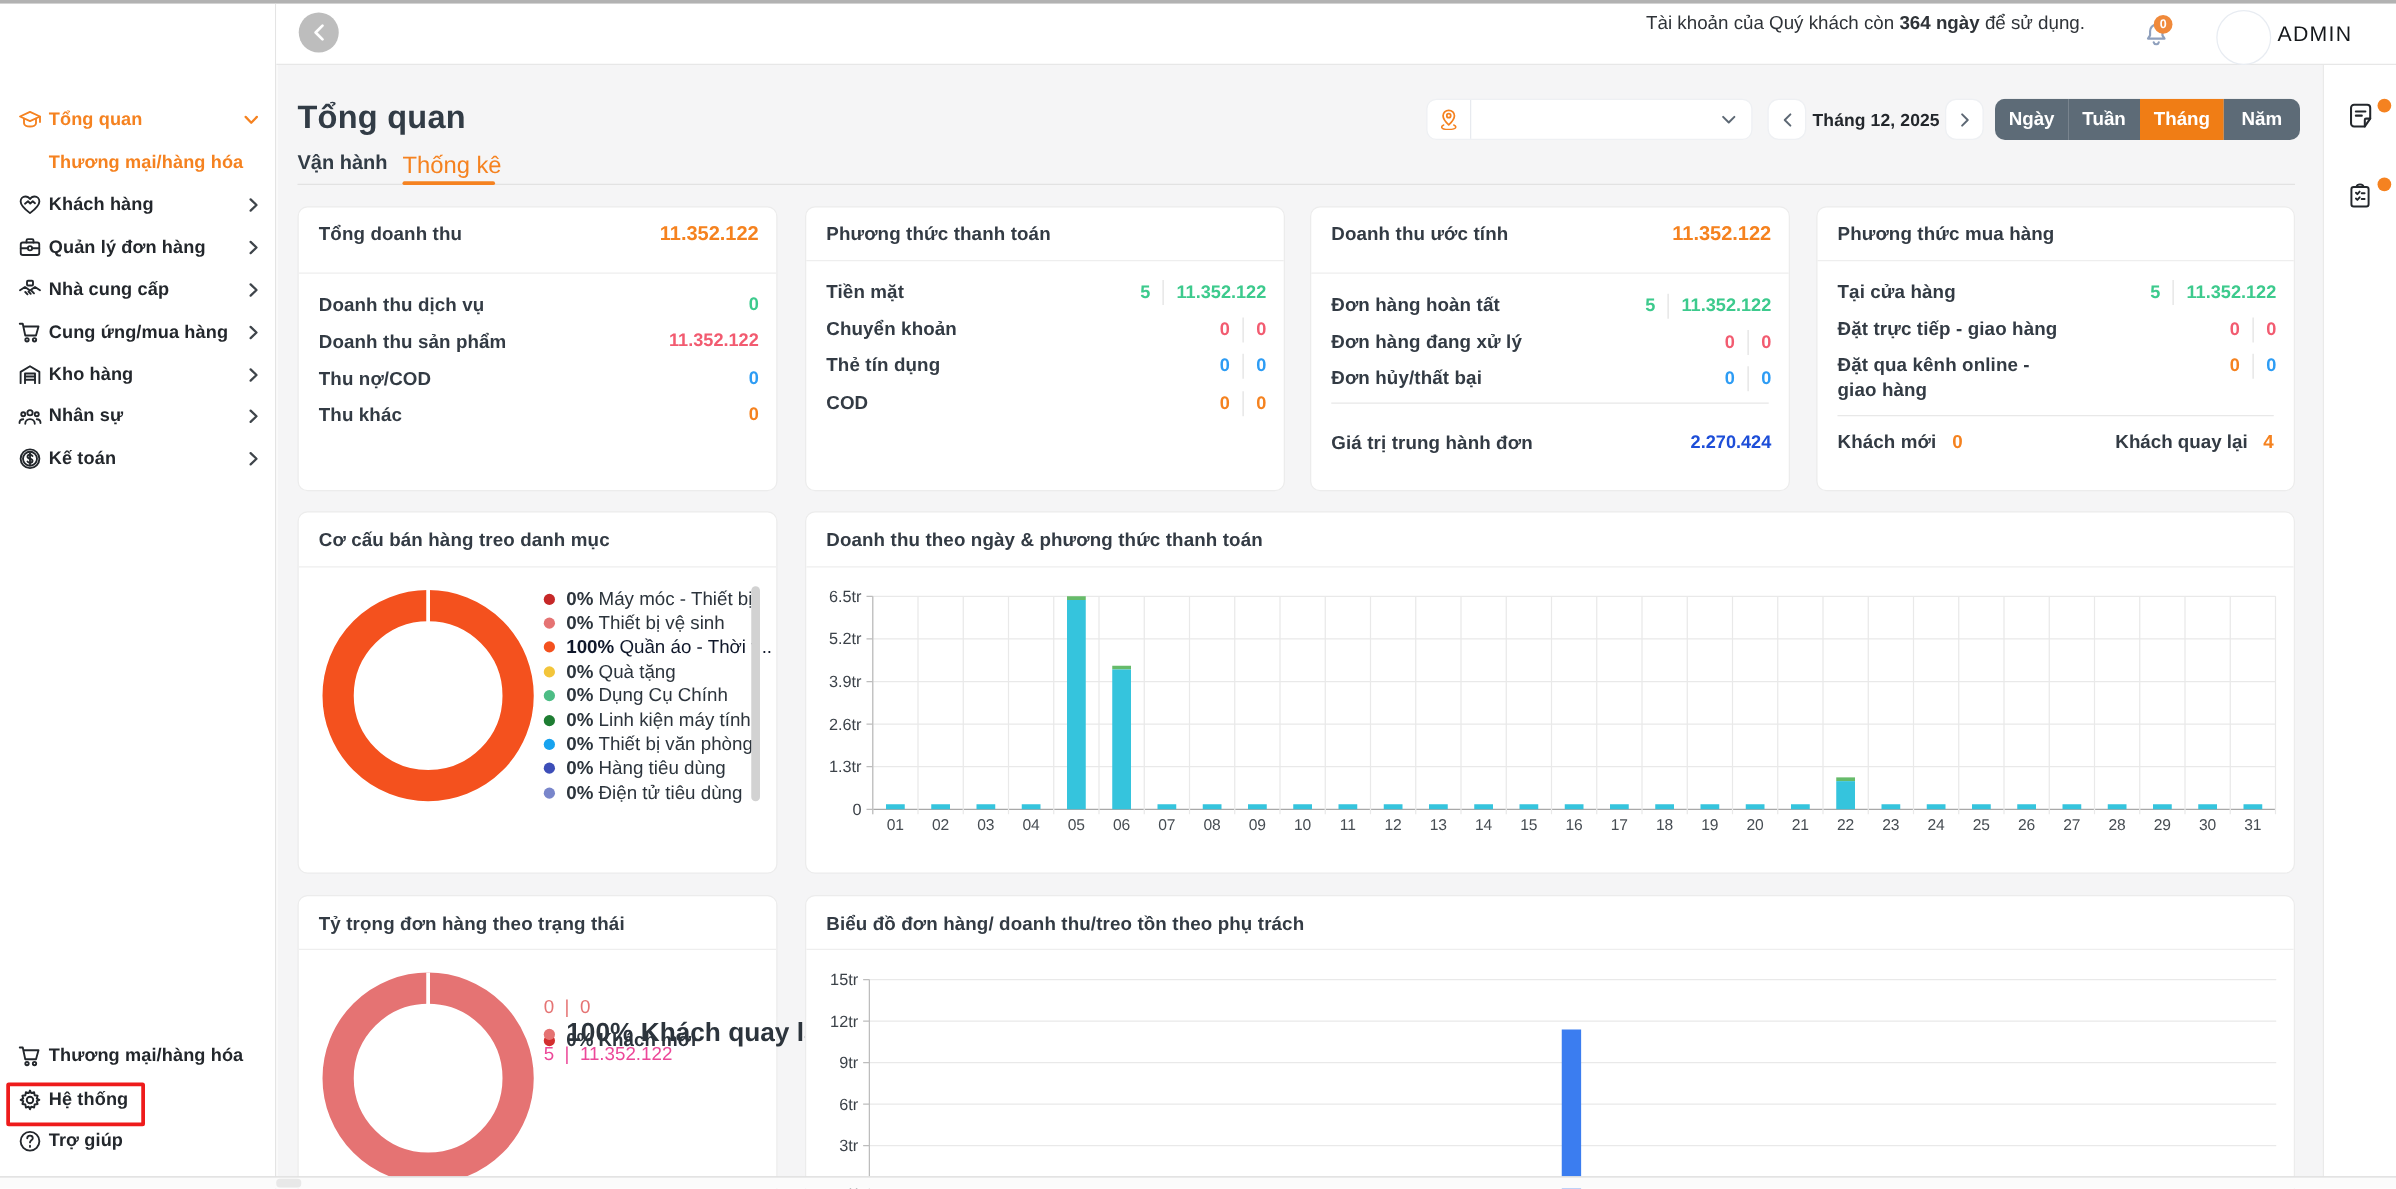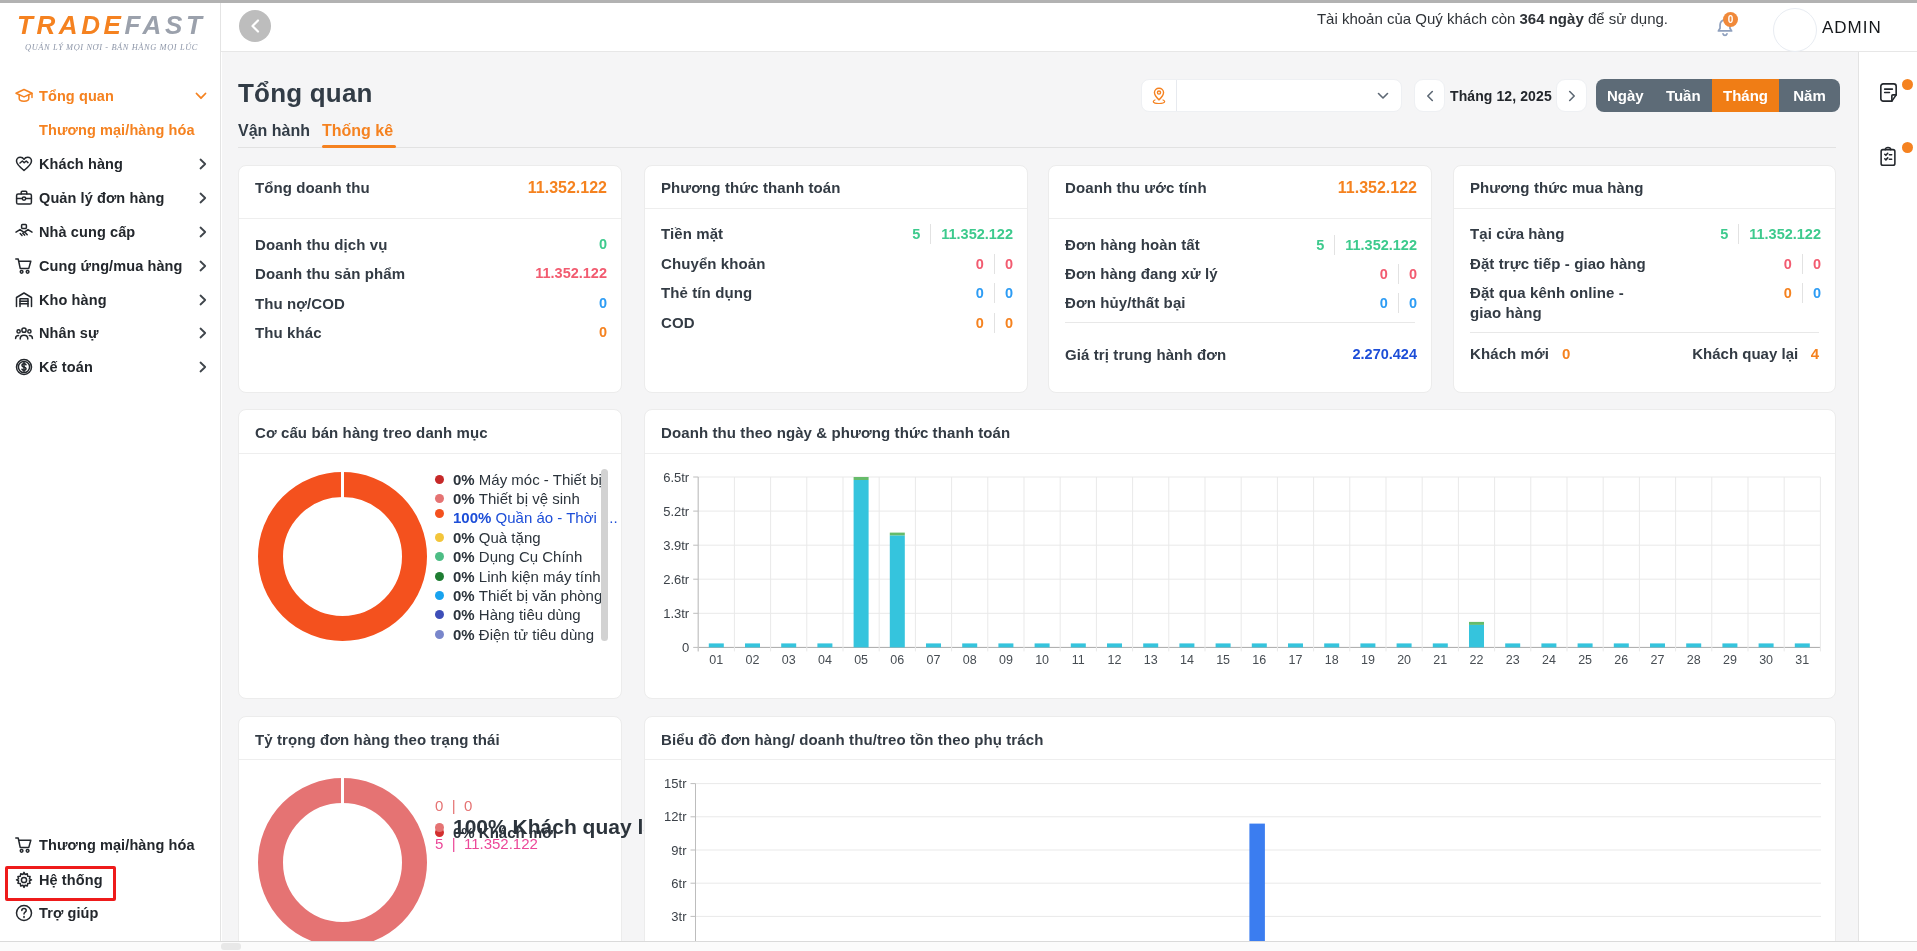--- a/index.html
+++ b/index.html
@@ -12,24 +12,20 @@
 .vals { position:absolute; right:14px; display:flex; align-items:center; justify-content:flex-end; gap:10px; font-size:14.5px; font-weight:bold; }
 .vsep { width:1px; height:20px; background:#e2e2e2; }
 .menu-item { position:absolute; left:0; width:220px; height:30px; display:flex; align-items:center; }
 .menu-item .mico { width:20px; height:20px; margin-left:14px; flex:none; }
 .menu-item .mtxt { margin-left:5px; font-size:14.5px; font-weight:bold; color:#23272c; letter-spacing:.1px; }
 .menu-item .mchev { position:absolute; right:13px; }
 </style></head>
 <body>
 <div class="abs" style="left:0;top:0;width:1917px;height:3px;background:#b2b2b2;"></div>
 <div class="abs" style="left:0;top:3px;width:221px;height:948px;background:#fff;border-right:1px solid #e4e4e4;">
-<div class="abs" style="left:17px;top:7px;width:200px;">
- <div style="font-size:26px;font-weight:bold;font-style:italic;letter-spacing:3.6px;white-space:nowrap;"><span style="color:#f58220;">TRADE</span><span style="color:#9ba1ac;">FAST</span></div>
- <div style="font-family:'Liberation Serif',serif;font-style:italic;font-size:8.4px;color:#8d96a8;letter-spacing:0.6px;margin-top:2px;margin-left:8px;white-space:nowrap;">QUẢN LÝ MỌI NƠI - BÁN HÀNG MỌI LÚC</div>
-</div>
 <div class="menu-item" style="top:78px;">
       <svg class="mico" viewBox="0 0 20 20">
         <g fill="none" stroke="#f58220" stroke-width="1.5" stroke-linecap="round" stroke-linejoin="round">
           <path d="M2 7.2 L10 3.5 L18 7.2 L10 10.9 Z"></path>
           <path d="M5.2 9 v3.6 c0 1.5 2.1 2.6 4.8 2.6 s4.8 -1.1 4.8 -2.6 V9"></path>
           <path d="M18 7.4 v4.2"></path>
         </g>
       </svg>
       <span class="mtxt" style="color:#f58220;">Tổng quan</span>
       <svg class="mchev" width="12" height="8" viewBox="0 0 12 8">
@@ -204,21 +200,21 @@
         <path d="M9 4.5 C9 3.1 10.3 2.2 12 2.2 s3 0.9 3 2.3"></path>
         <path d="M8.5 9.5 l1.2 1.2 2-2.2 M13.5 10 h2.5"></path>
         <path d="M8.5 14.5 l1.2 1.2 2-2.2 M13.5 15 h2.5"></path>
       </g>
     </svg>
 <div style="position:absolute;left:25px;top:-3px;width:11px;height:11px;border-radius:50%;background:#f58220;"></div>
 </div>
 <div class="abs" style="left:222px;top:52px;width:1636px;height:889px;background:#f5f5f6;"></div>
 <div class="abs" style="left:238px;top:78px;font-size:26px;font-weight:bold;color:#323c46;letter-spacing:.2px;">Tổng quan</div>
 <div class="abs" style="left:238px;top:122px;font-size:16px;font-weight:bold;color:#323c46;">Vận hành</div>
-<div class="abs" style="left:322px;top:122px;font-size:16px;font-weight:bold;color:#f58220;">Thống kê</div>
+<div class="abs" style="left:322px;top:122px;font-size:19px;font-weight:normal;color:#f58220;">Thống kê</div>
 <div class="abs" style="left:238px;top:147px;width:1598px;height:1px;background:#e2e2e2;"></div>
 <div class="abs" style="left:322px;top:145px;width:74px;height:3px;background:#f58220;border-radius:2px;"></div>
 <div class="abs" style="left:1141px;top:79px;width:261px;height:33px;background:#fff;border-radius:8px;border:1px solid #eef0f3;display:flex;align-items:center;">
 <div style="width:35px;display:flex;align-items:center;justify-content:center;border-right:1px solid #e7eaef;height:100%;flex:none;">
 <svg width="14" height="17" viewBox="0 0 16 19">
         <g fill="none" stroke="#f58220" stroke-width="1.6" stroke-linecap="round" stroke-linejoin="round">
           <path d="M8 1.2 c-2.9 0-5.2 2.2-5.2 5 c0 3.6 5.2 8.3 5.2 8.3 s5.2-4.7 5.2-8.3 C13.2 3.4 10.9 1.2 8 1.2 Z"></path>
           <circle cx="8" cy="6.1" r="1.8"></circle>
           <path d="M3.4 14.6 c-1.2 0.5-1.9 1.1-1.9 1.8 c0 1.3 2.9 2.3 6.5 2.3 s6.5-1 6.5-2.3 c0-0.7-0.7-1.3-1.9-1.8" stroke-width="1.4"></path>
         </g>
@@ -348,21 +344,21 @@
 <div class="lbl" style="top:179px;">Khách mới&nbsp;&nbsp;&nbsp;<span style="color:#f5821f;">0</span></div>
 <div class="abs" style="right:16px;top:179px;font-size:15px;font-weight:bold;color:#333b44;">Khách quay lại&nbsp;&nbsp;&nbsp;<span style="color:#f5821f;">4</span></div>
 </div>
 <div class="card" style="left:238px;top:409px;width:384px;height:290px;overflow:hidden;">
 <div class="ctitle" style="top:14px;">Cơ cấu bán hàng treo danh mục</div>
 <div class="csep" style="top:43px;"></div>
 <div class="abs" style="left:19px;top:62px;width:169px;height:169px;border-radius:50%;border:25px solid #f4511e;"></div>
 <div class="abs" style="left:102px;top:62px;width:3px;height:26px;background:#fff;"></div>
 <div class="abs" style="left:196px;top:60.0px;height:18px;display:flex;align-items:center;font-size:15px;color:#2c343c;white-space:nowrap;"><span style="width:9px;height:9px;border-radius:50%;background:#c62828;margin-right:9px;flex:none;"></span><b>0%</b>&nbsp;Máy móc - Thiết bị</div>
     <div class="abs" style="left:196px;top:79.4px;height:18px;display:flex;align-items:center;font-size:15px;color:#2c343c;white-space:nowrap;"><span style="width:9px;height:9px;border-radius:50%;background:#e57373;margin-right:9px;flex:none;"></span><b>0%</b>&nbsp;Thiết bị vệ sinh</div>
-    <div class="abs" style="left:196px;top:98.8px;height:18px;display:flex;font-size:15px;color:#1d4ed8;white-space:nowrap;"><span style="width:9px;height:9px;border-radius:50%;background:#f4511e;margin-right:9px;flex:none;"></span><b>100%</b>&nbsp;Quần áo - Thời t...</div>
+    <div class="abs" style="left:196px;top:98.8px;height:18px;display:flex;align-items:center;font-size:15px;color:#0f172a;white-space:nowrap;"><span style="width:9px;height:9px;border-radius:50%;background:#f4511e;margin-right:9px;flex:none;"></span><b>100%</b>&nbsp;Quần áo - Thời t...</div>
     <div class="abs" style="left:196px;top:118.2px;height:18px;display:flex;align-items:center;font-size:15px;color:#2c343c;white-space:nowrap;"><span style="width:9px;height:9px;border-radius:50%;background:#f3c53a;margin-right:9px;flex:none;"></span><b>0%</b>&nbsp;Quà tặng</div>
     <div class="abs" style="left:196px;top:137.6px;height:18px;display:flex;align-items:center;font-size:15px;color:#2c343c;white-space:nowrap;"><span style="width:9px;height:9px;border-radius:50%;background:#4dbd85;margin-right:9px;flex:none;"></span><b>0%</b>&nbsp;Dụng Cụ Chính</div>
     <div class="abs" style="left:196px;top:157.0px;height:18px;display:flex;align-items:center;font-size:15px;color:#2c343c;white-space:nowrap;"><span style="width:9px;height:9px;border-radius:50%;background:#1e7d32;margin-right:9px;flex:none;"></span><b>0%</b>&nbsp;Linh kiện máy tính</div>
     <div class="abs" style="left:196px;top:176.4px;height:18px;display:flex;align-items:center;font-size:15px;color:#2c343c;white-space:nowrap;"><span style="width:9px;height:9px;border-radius:50%;background:#18a3ef;margin-right:9px;flex:none;"></span><b>0%</b>&nbsp;Thiết bị văn phòng</div>
     <div class="abs" style="left:196px;top:195.8px;height:18px;display:flex;align-items:center;font-size:15px;color:#2c343c;white-space:nowrap;"><span style="width:9px;height:9px;border-radius:50%;background:#3d4eb8;margin-right:9px;flex:none;"></span><b>0%</b>&nbsp;Hàng tiêu dùng</div>
     <div class="abs" style="left:196px;top:215.2px;height:18px;display:flex;align-items:center;font-size:15px;color:#2c343c;white-space:nowrap;"><span style="width:9px;height:9px;border-radius:50%;background:#7986cb;margin-right:9px;flex:none;"></span><b>0%</b>&nbsp;Điện tử tiêu dùng</div>
 <div class="abs" style="left:362px;top:59px;width:7px;height:172px;border-radius:4px;background:#d2d2d2;"></div>
 </div>
 <div class="card" style="left:644px;top:409px;width:1192px;height:290px;overflow:hidden;">
 <div class="ctitle" style="top:14px;">Doanh thu theo ngày &amp; phương thức thanh toán</div>

